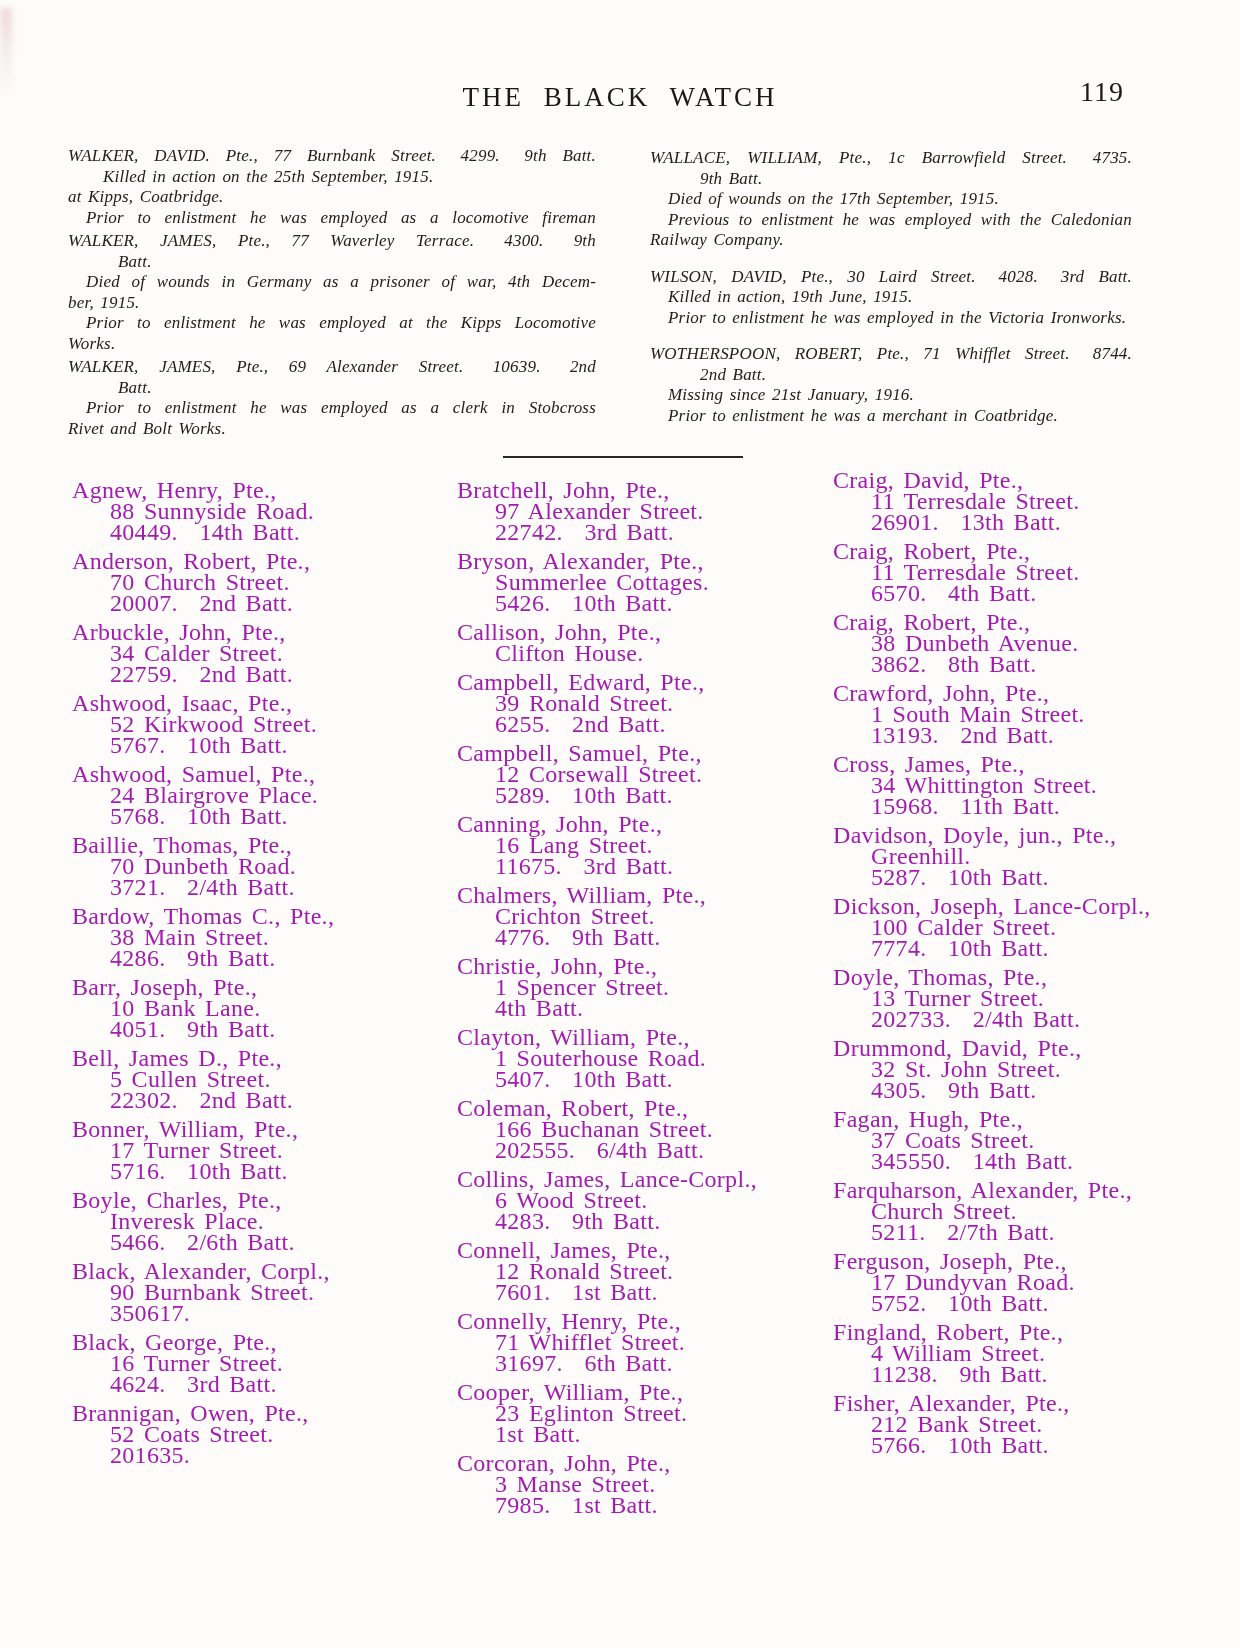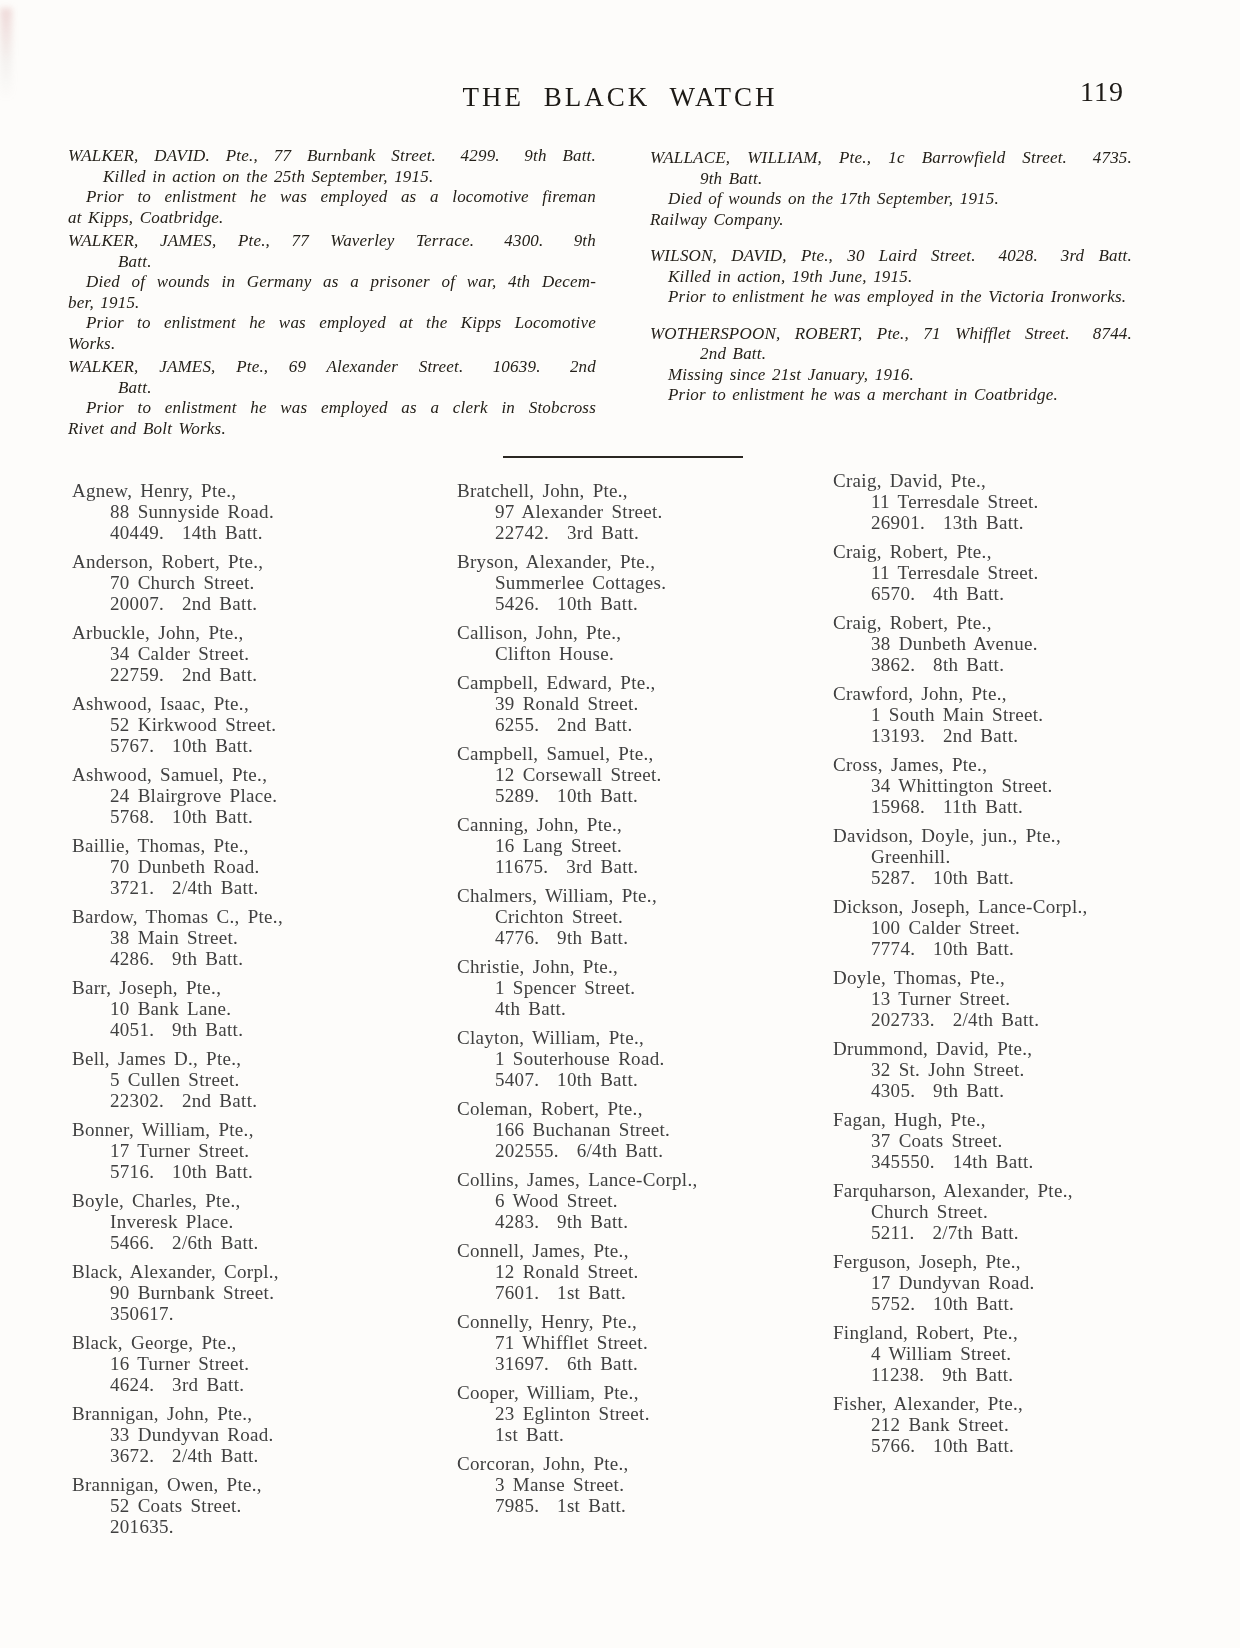--- a/index.html
+++ b/index.html
@@ -44,45 +44,45 @@
   .mem .line.ind1 { padding-left:18px; }
   .mem .line.ind2 { padding-left:35px; }
   .mem .line.ind3 { padding-left:50px; }
   .divider {
     position:absolute; left:503px; top:456px; width:240px; height:2px;
     background:#2b2722;
   }
   
   .roll {
     position:absolute;
-    font-size:19px; line-height:21px;
+    font-size:24px; line-height:21px;
     word-spacing:3px; letter-spacing:0.3px;
-    color:#404040;
+    color:#a21caf;
   }
   #roll-1 { left:72px;  top:480px; width:348px; }
   #roll-2 { left:457px; top:480px; width:355px; }
   #roll-3 { left:833px; top:470px; width:335px; }
   .roll .entry { margin:0 0 8px 0; }
   .roll .line.cont { padding-left:38px; }
 </style>
 </head>
 <body>
 
 <div class="page">
   <div class="artifact"></div>
 
   <div class="hdr-title">THE BLACK WATCH</div>
   <div class="hdr-pageno">119</div>
 
   <section class="mem" id="mem-left">
       <div class="entry">
         <div class="line fill">WALKER, DAVID. Pte., 77 Burnbank Street.  4299.  9th Batt.</div>
         <div class="line ind2">Killed in action on the 25th September, 1915.</div>
+        <div class="line ">at Kipps, Coatbridge.</div>
         <div class="line ind1 fill">Prior to enlistment he was employed as a locomotive fireman</div>
-        <div class="line ">at Kipps, Coatbridge.</div>
       </div>
       <div class="entry">
         <div class="line fill">WALKER, JAMES, Pte., 77 Waverley Terrace.  4300.  9th</div>
         <div class="line ind3">Batt.</div>
         <div class="line ind1 fill">Died of wounds in Germany as a prisoner of war, 4th Decem-</div>
         <div class="line ">ber, 1915.</div>
         <div class="line ind1 fill">Prior to enlistment he was employed at the Kipps Locomotive</div>
         <div class="line ">Works.</div>
       </div>
       <div class="entry">
@@ -90,20 +90,21 @@
         <div class="line ind3">Batt.</div>
         <div class="line ind1 fill">Prior to enlistment he was employed as a clerk in Stobcross</div>
         <div class="line ">Rivet and Bolt Works.</div>
       </div>
     </section>
   <section class="mem" id="mem-right">
       <div class="entry">
         <div class="line fill">WALLACE, WILLIAM, Pte., 1c Barrowfield Street.  4735.</div>
         <div class="line ind3">9th Batt.</div>
         <div class="line ind1">Died of wounds on the 17th September, 1915.</div>
+        <div class="line ind1 fill">Previous to enlistment he was employed with the Caledonian</div>
         <div class="line ">Railway Company.</div>
       </div>
       <div class="entry">
         <div class="line fill">WILSON, DAVID, Pte., 30 Laird Street.  4028.  3rd Batt.</div>
         <div class="line ind1">Killed in action, 19th June, 1915.</div>
         <div class="line ind1">Prior to enlistment he was employed in the Victoria Ironworks.</div>
       </div>
       <div class="entry">
         <div class="line fill">WOTHERSPOON, ROBERT, Pte., 71 Whifflet Street.  8744.</div>
         <div class="line ind3">2nd Batt.</div>
@@ -174,25 +175,20 @@
         <div class="line name">Black, Alexander, Corpl.,</div>
         <div class="line cont">90 Burnbank Street.</div>
         <div class="line cont">350617.</div>
       </div>
       <div class="entry">
         <div class="line name">Black, George, Pte.,</div>
         <div class="line cont">16 Turner Street.</div>
         <div class="line cont">4624.  3rd Batt.</div>
       </div>
       <div class="entry">
-        <div class="line name">Brannigan, John, Pte.,</div>
-        <div class="line cont">33 Dundyvan Road.</div>
-        <div class="line cont">3672.  2/4th Batt.</div>
-      </div>
-      <div class="entry">
         <div class="line name">Brannigan, Owen, Pte.,</div>
         <div class="line cont">52 Coats Street.</div>
         <div class="line cont">201635.</div>
       </div>
     </section>
   <section class="roll" id="roll-2">
       <div class="entry">
         <div class="line name">Bratchell, John, Pte.,</div>
         <div class="line cont">97 Alexander Street.</div>
         <div class="line cont">22742.  3rd Batt.</div>

